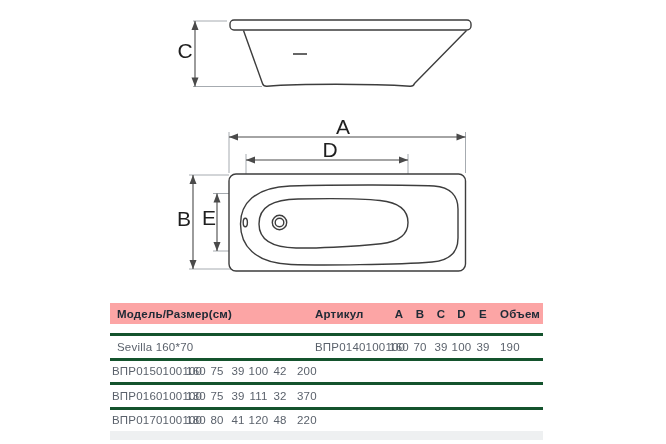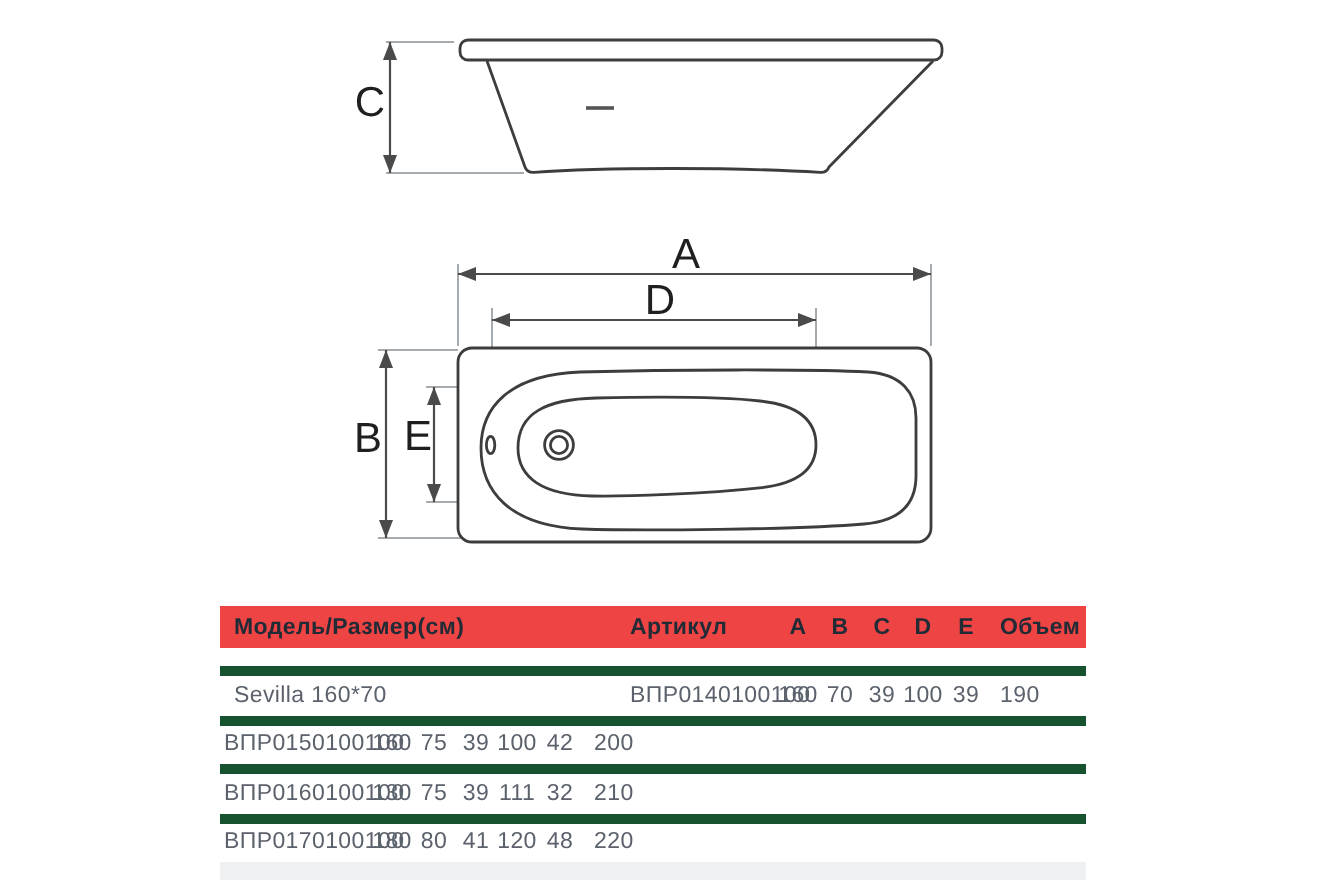--- a/index.html
+++ b/index.html
@@ -17,26 +17,26 @@
   .ext{stroke:#a6abb0;stroke-width:1;}
   .dim-label{font-size:21px;fill:#1f1f1f;text-anchor:middle;}
   
   .spec-table{
     position:absolute;left:110px;top:303px;width:433px;
     font-size:11.5px;
   }
   .spec-table *{box-sizing:border-box;}
   .t-head{
     display:flex;align-items:center;height:21px;
-    background:#ef4444;color:#212b36;font-weight:bold;letter-spacing:.2px;
+    background:#fca5a5;color:#212b36;font-weight:bold;letter-spacing:.2px;
   }
   .t-rows{margin-top:9px;}
   .t-row{
     display:flex;align-items:center;height:24.5px;
-    border-top:5px solid #14532d;color:#5b626c;letter-spacing:.2px;
+    border-top:3px solid #14532d;color:#5b626c;letter-spacing:.2px;
   }
   .t-stripe{height:9px;background:#eef0f1;}
   .c-model{width:203px;padding-left:7px;text-align:left;}
   .c-article{width:76px;padding-left:2px;text-align:left;}
   .c-a{width:20px;text-align:center;}
   .c-b{width:22px;text-align:center;}
   .c-c{width:20px;text-align:center;}
   .c-d{width:21px;text-align:center;}
   .c-e{width:22px;text-align:center;}
   .c-vol{width:49px;padding-left:6px;text-align:left;}
@@ -127,21 +127,21 @@
         <div class="c-e">42</div>
         <div class="c-vol">200</div>
       </div>
       <div class="t-row">
         <div class="c-article">ВПР0160100100</div>
         <div class="c-a">130</div>
         <div class="c-b">75</div>
         <div class="c-c">39</div>
         <div class="c-d">111</div>
         <div class="c-e">32</div>
-        <div class="c-vol">210</div>
+        <div class="c-vol">370</div>
       </div>
       <div class="t-row">
         <div class="c-article">ВПР0170100100</div>
         <div class="c-a">180</div>
         <div class="c-b">80</div>
         <div class="c-c">41</div>
         <div class="c-d">120</div>
         <div class="c-e">48</div>
         <div class="c-vol">220</div>
       </div>

